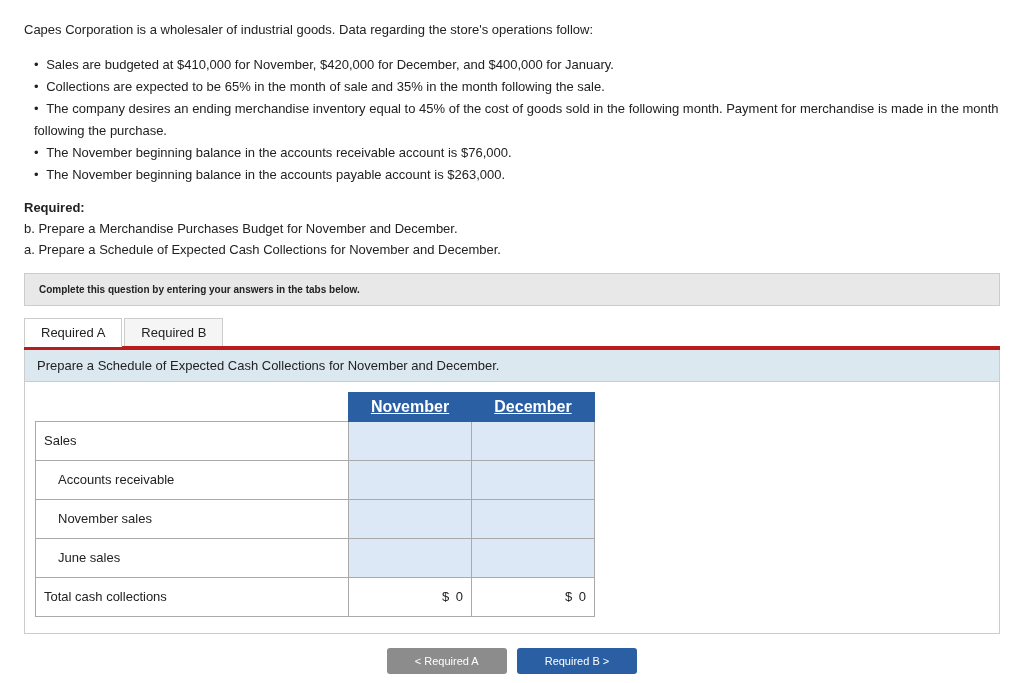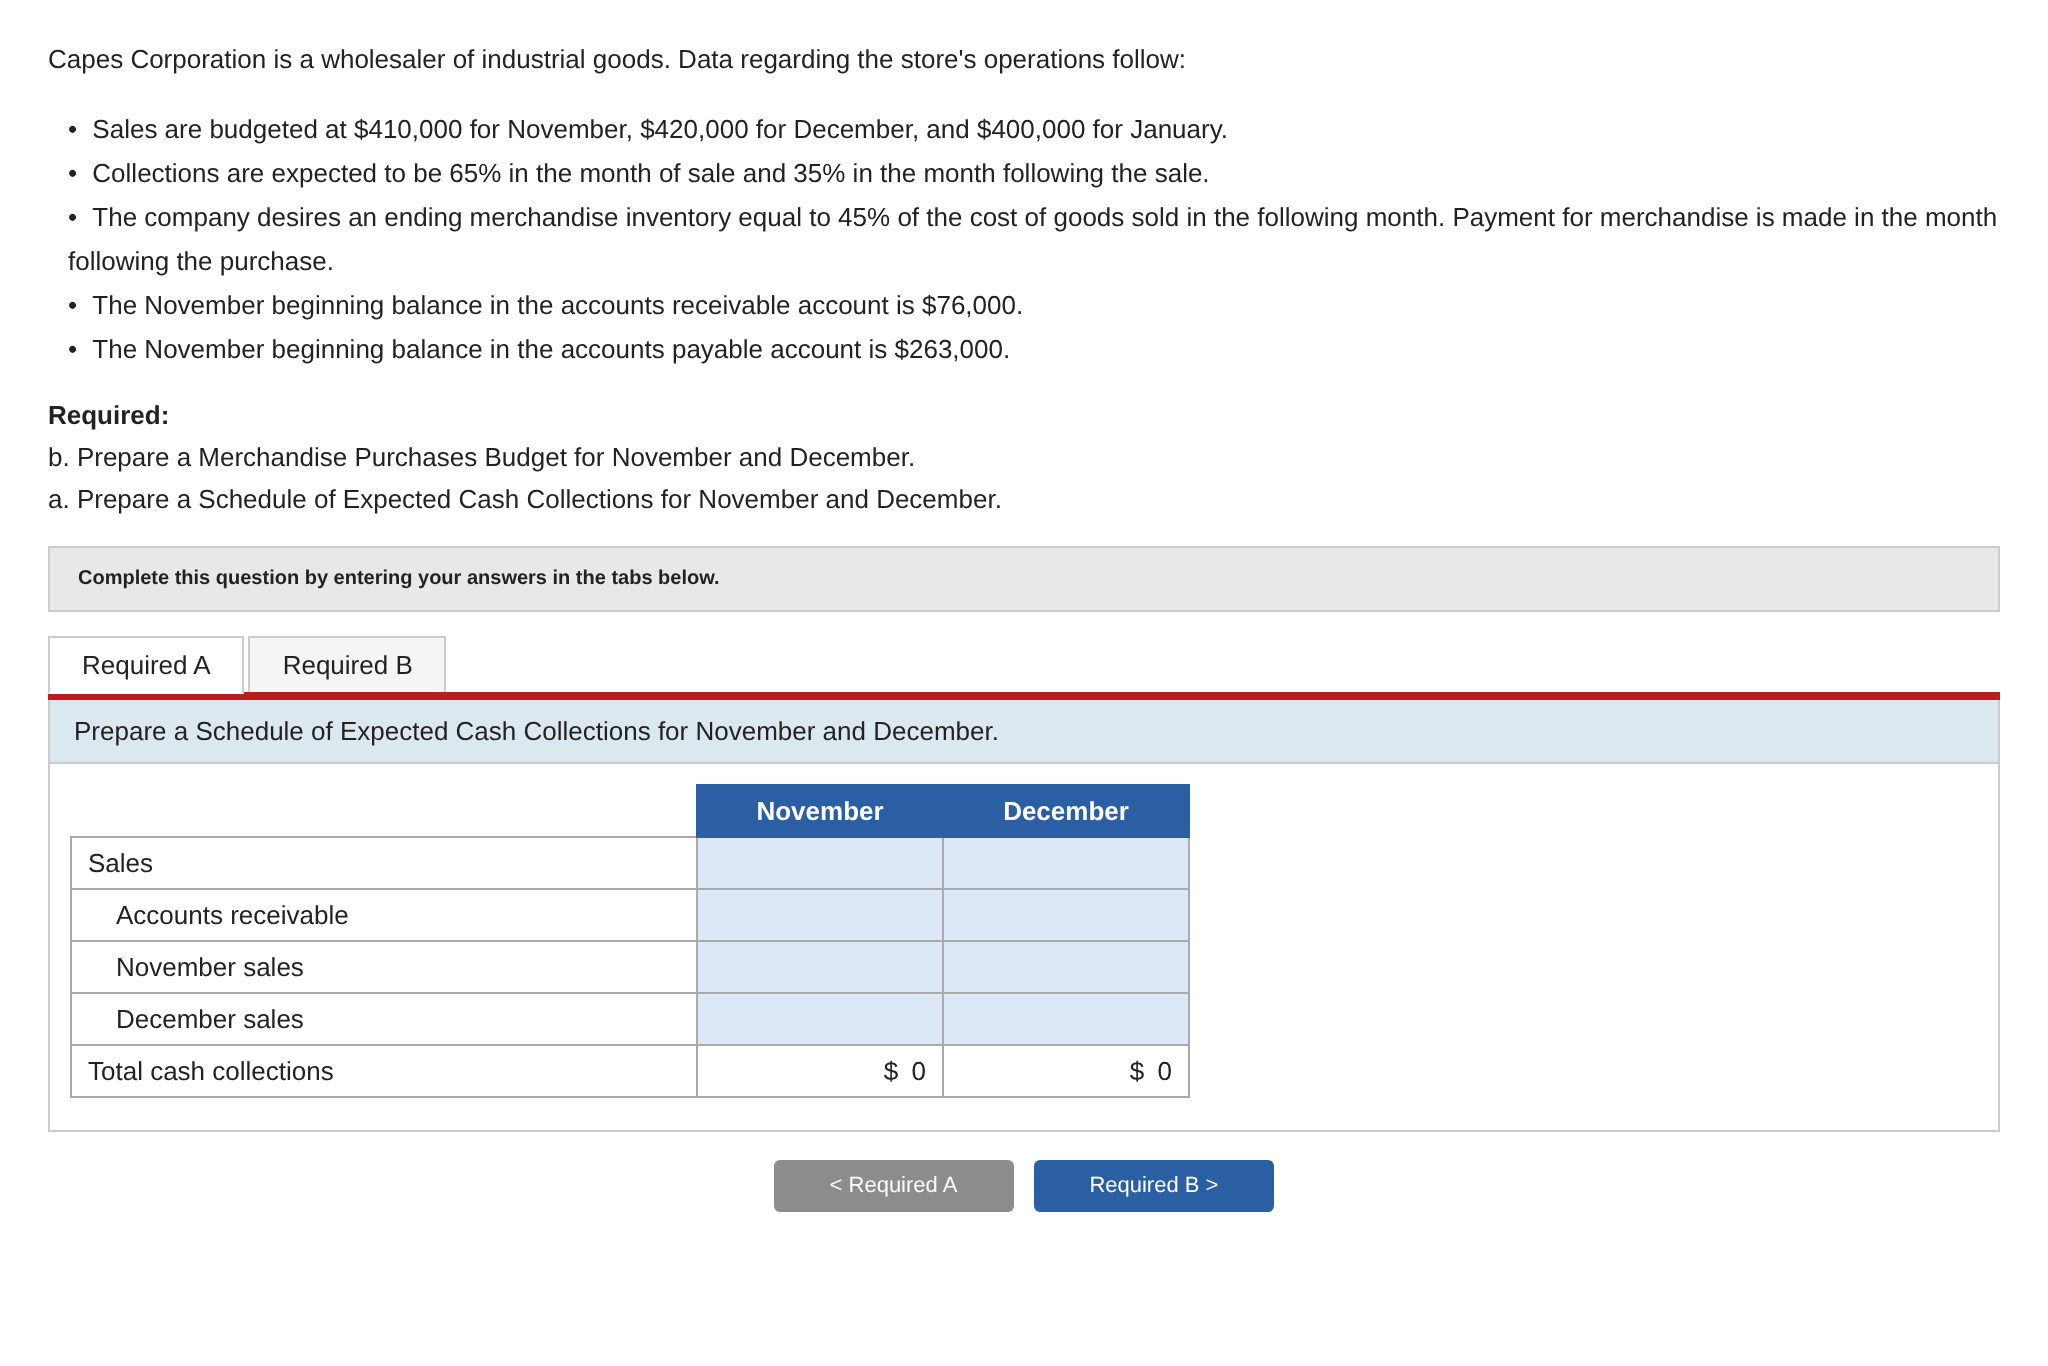--- a/index.html
+++ b/index.html
@@ -81,33 +81,34 @@
     }
     table.data-table {
       border-collapse: collapse;
       min-width: 560px;
     }
     table.data-table th {
       background: #2b5fa3;
       color: #fff;
       text-align: center;
       padding: 5px 14px;
-      font-size: 13px;
+      font-size: 16px;
       border: 1px solid #2b5fa3;
+      text-decoration: underline;
     }
     table.data-table th.empty-header {
       background: transparent;
       border: none;
       width: 280px;
     }
     table.data-table td {
       padding: 4px 8px;
       font-size: 13px;
       border: 1px solid #aaa;
-      height: 26px;
+      height: 39px;
     }
     table.data-table td.label-cell {
       border: 1px solid #aaa;
       background: #fff;
       padding-left: 8px;
       white-space: nowrap;
       width: 280px;
     }
     table.data-table td.label-cell.indented {
       padding-left: 22px;
@@ -221,21 +222,21 @@
             <td class="input-cell"><input type="text" value="" style=""></td>
           </tr>
 
           <tr>
             <td class="label-cell indented">November sales</td>
             <td class="input-cell"><input type="text" value="" style=""></td>
             <td class="input-cell"><input type="text" value="" style=""></td>
           </tr>
 
           <tr>
-            <td class="label-cell indented">December sales</td>
+            <td class="label-cell indented">June sales</td>
             <td class="input-cell"><input type="text" value="" style=""></td>
             <td class="input-cell"><input type="text" value="" style=""></td>
           </tr>
 
           <tr>
             <td class="label-cell">Total cash collections</td>
             <td class="total-cell">
               <span class="currency-label">$</span>
               <span>0</span>
             </td>

